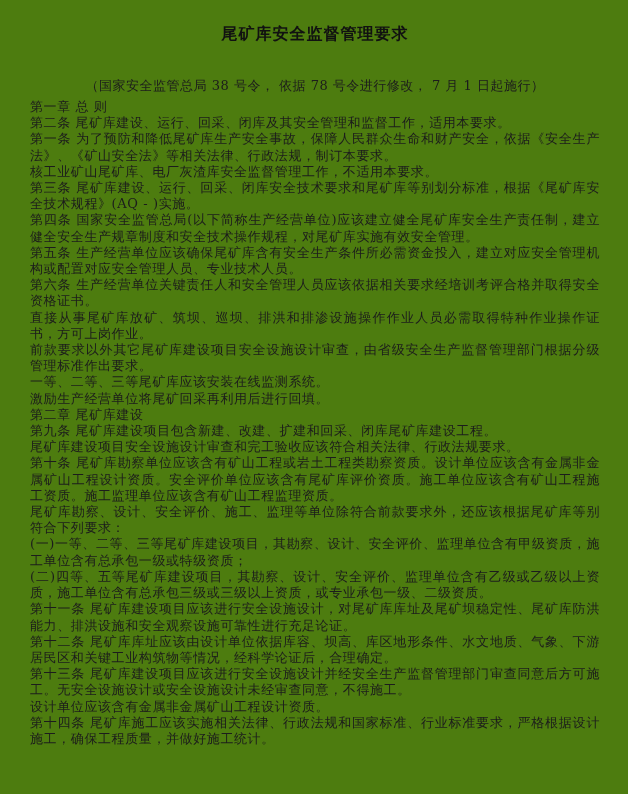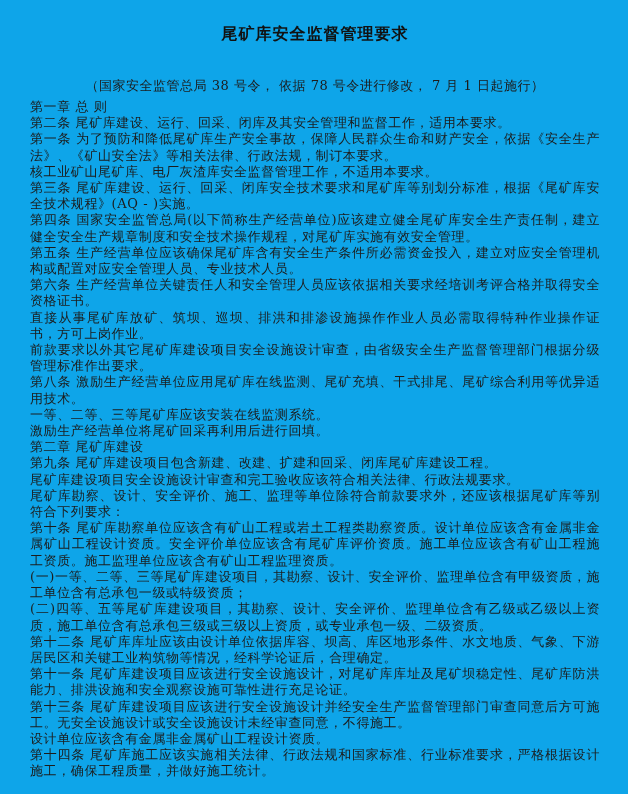--- a/index.html
+++ b/index.html
@@ -12,21 +12,21 @@
     height: 794px;
     overflow: hidden;
     font-family: "DejaVu Serif", "Liberation Serif", serif;
     color: #1c1c1c;
   }
   .page {
     box-sizing: border-box;
     width: 628px;
     height: 794px;
     padding: 24px 28px 10px 30px;
-    background: #0ea5e9;
+    background: #4d7c0f;
   }
   .doc-title {
     margin: 0;
     font-size: 16px;
     font-weight: bold;
     text-align: center;
     letter-spacing: 1px;
     color: #111111;
   }
   .doc-subtitle {
@@ -57,29 +57,28 @@
     <p>第一章 总 则</p>
     <p>第二条 尾矿库建设、运行、回采、闭库及其安全管理和监督工作，适用本要求。</p>
     <p>第一条 为了预防和降低尾矿库生产安全事故，保障人民群众生命和财产安全，依据《安全生产法》、《矿山安全法》等相关法律、行政法规，制订本要求。</p>
     <p>核工业矿山尾矿库、电厂灰渣库安全监督管理工作，不适用本要求。</p>
     <p>第三条 尾矿库建设、运行、回采、闭库安全技术要求和尾矿库等别划分标准，根据《尾矿库安全技术规程》(AQ - )实施。</p>
     <p>第四条 国家安全监管总局(以下简称生产经营单位)应该建立健全尾矿库安全生产责任制，建立健全安全生产规章制度和安全技术操作规程，对尾矿库实施有效安全管理。</p>
     <p>第五条 生产经营单位应该确保尾矿库含有安全生产条件所必需资金投入，建立对应安全管理机构或配置对应安全管理人员、专业技术人员。</p>
     <p>第六条 生产经营单位关键责任人和安全管理人员应该依据相关要求经培训考评合格并取得安全资格证书。</p>
     <p>直接从事尾矿库放矿、筑坝、巡坝、排洪和排渗设施操作作业人员必需取得特种作业操作证书，方可上岗作业。</p>
     <p>前款要求以外其它尾矿库建设项目安全设施设计审查，由省级安全生产监督管理部门根据分级管理标准作出要求。</p>
-    <p>第八条 激励生产经营单位应用尾矿库在线监测、尾矿充填、干式排尾、尾矿综合利用等优异适用技术。</p>
     <p>一等、二等、三等尾矿库应该安装在线监测系统。</p>
     <p>激励生产经营单位将尾矿回采再利用后进行回填。</p>
     <p>第二章 尾矿库建设</p>
     <p>第九条 尾矿库建设项目包含新建、改建、扩建和回采、闭库尾矿库建设工程。</p>
     <p>尾矿库建设项目安全设施设计审查和完工验收应该符合相关法律、行政法规要求。</p>
+    <p>第十条 尾矿库勘察单位应该含有矿山工程或岩土工程类勘察资质。设计单位应该含有金属非金属矿山工程设计资质。安全评价单位应该含有尾矿库评价资质。施工单位应该含有矿山工程施工资质。施工监理单位应该含有矿山工程监理资质。</p>
     <p>尾矿库勘察、设计、安全评价、施工、监理等单位除符合前款要求外，还应该根据尾矿库等别符合下列要求：</p>
-    <p>第十条 尾矿库勘察单位应该含有矿山工程或岩土工程类勘察资质。设计单位应该含有金属非金属矿山工程设计资质。安全评价单位应该含有尾矿库评价资质。施工单位应该含有矿山工程施工资质。施工监理单位应该含有矿山工程监理资质。</p>
     <p>(一)一等、二等、三等尾矿库建设项目，其勘察、设计、安全评价、监理单位含有甲级资质，施工单位含有总承包一级或特级资质；</p>
     <p>(二)四等、五等尾矿库建设项目，其勘察、设计、安全评价、监理单位含有乙级或乙级以上资质，施工单位含有总承包三级或三级以上资质，或专业承包一级、二级资质。</p>
+    <p>第十一条 尾矿库建设项目应该进行安全设施设计，对尾矿库库址及尾矿坝稳定性、尾矿库防洪能力、排洪设施和安全观察设施可靠性进行充足论证。</p>
     <p>第十二条 尾矿库库址应该由设计单位依据库容、坝高、库区地形条件、水文地质、气象、下游居民区和关键工业构筑物等情况，经科学论证后，合理确定。</p>
-    <p>第十一条 尾矿库建设项目应该进行安全设施设计，对尾矿库库址及尾矿坝稳定性、尾矿库防洪能力、排洪设施和安全观察设施可靠性进行充足论证。</p>
     <p>第十三条 尾矿库建设项目应该进行安全设施设计并经安全生产监督管理部门审查同意后方可施工。无安全设施设计或安全设施设计未经审查同意，不得施工。</p>
     <p>设计单位应该含有金属非金属矿山工程设计资质。</p>
     <p>第十四条 尾矿库施工应该实施相关法律、行政法规和国家标准、行业标准要求，严格根据设计施工，确保工程质量，并做好施工统计。</p>
   </div>
 </div>
 
 </body></html>

